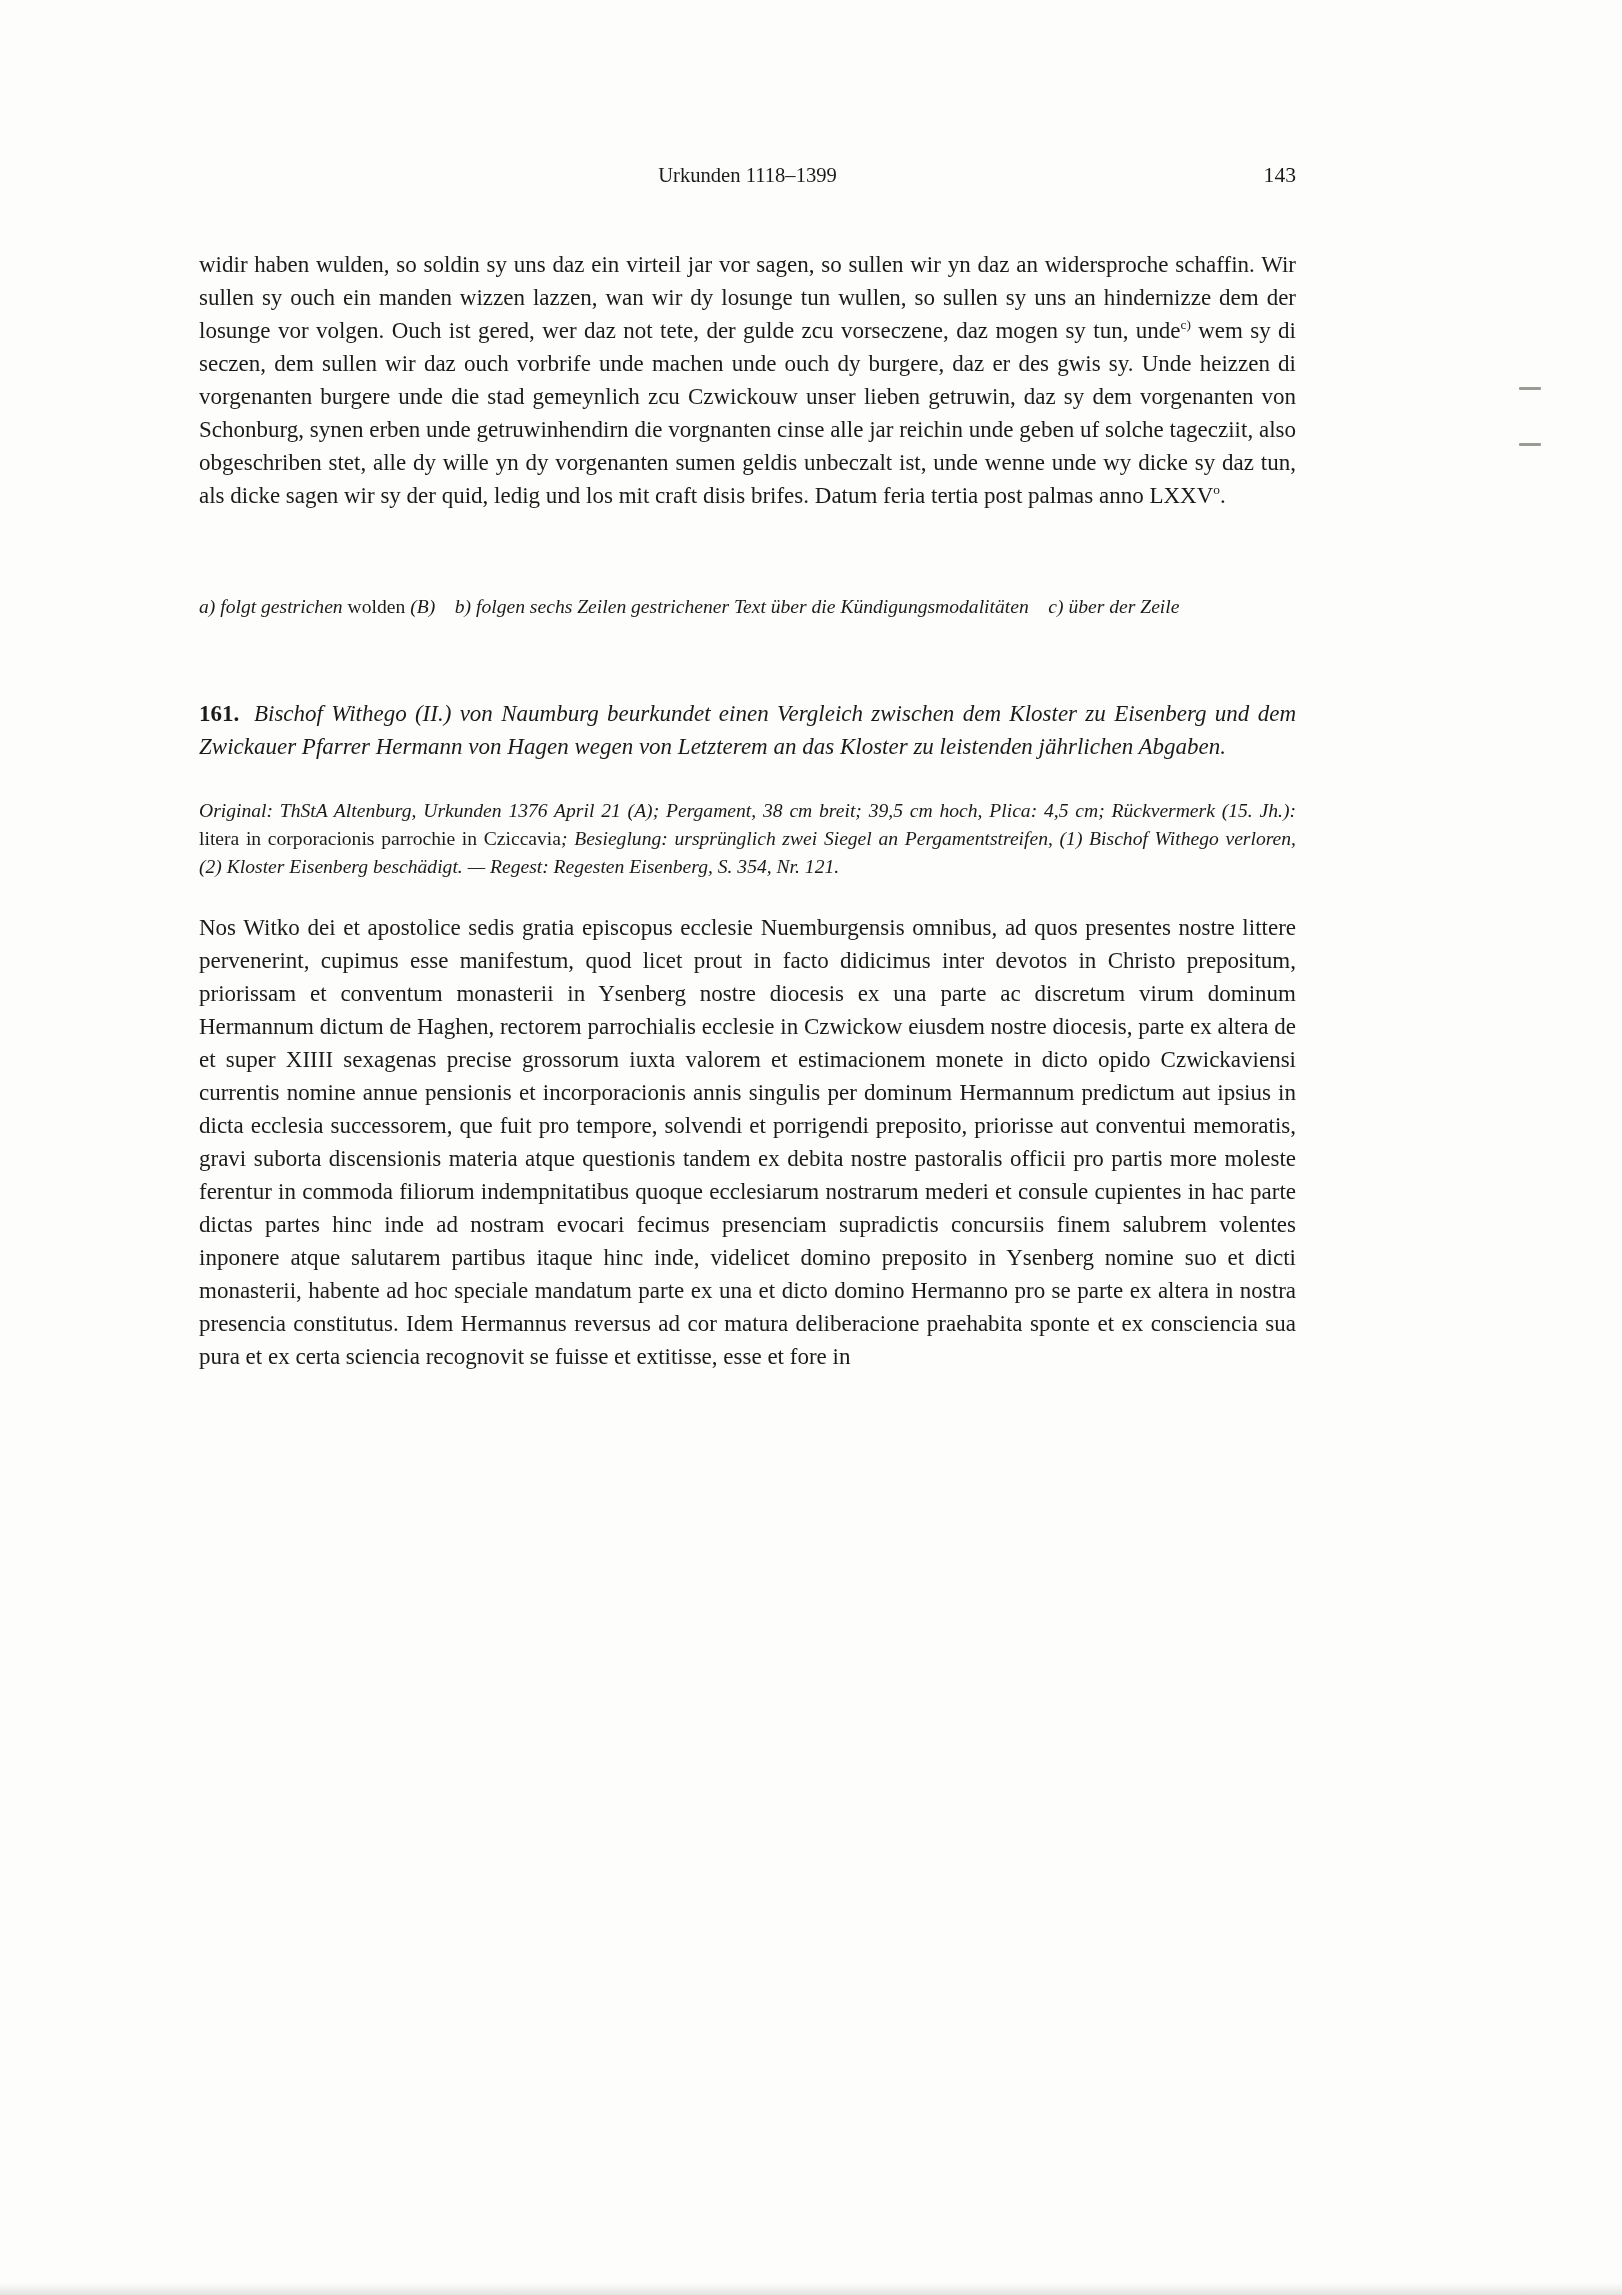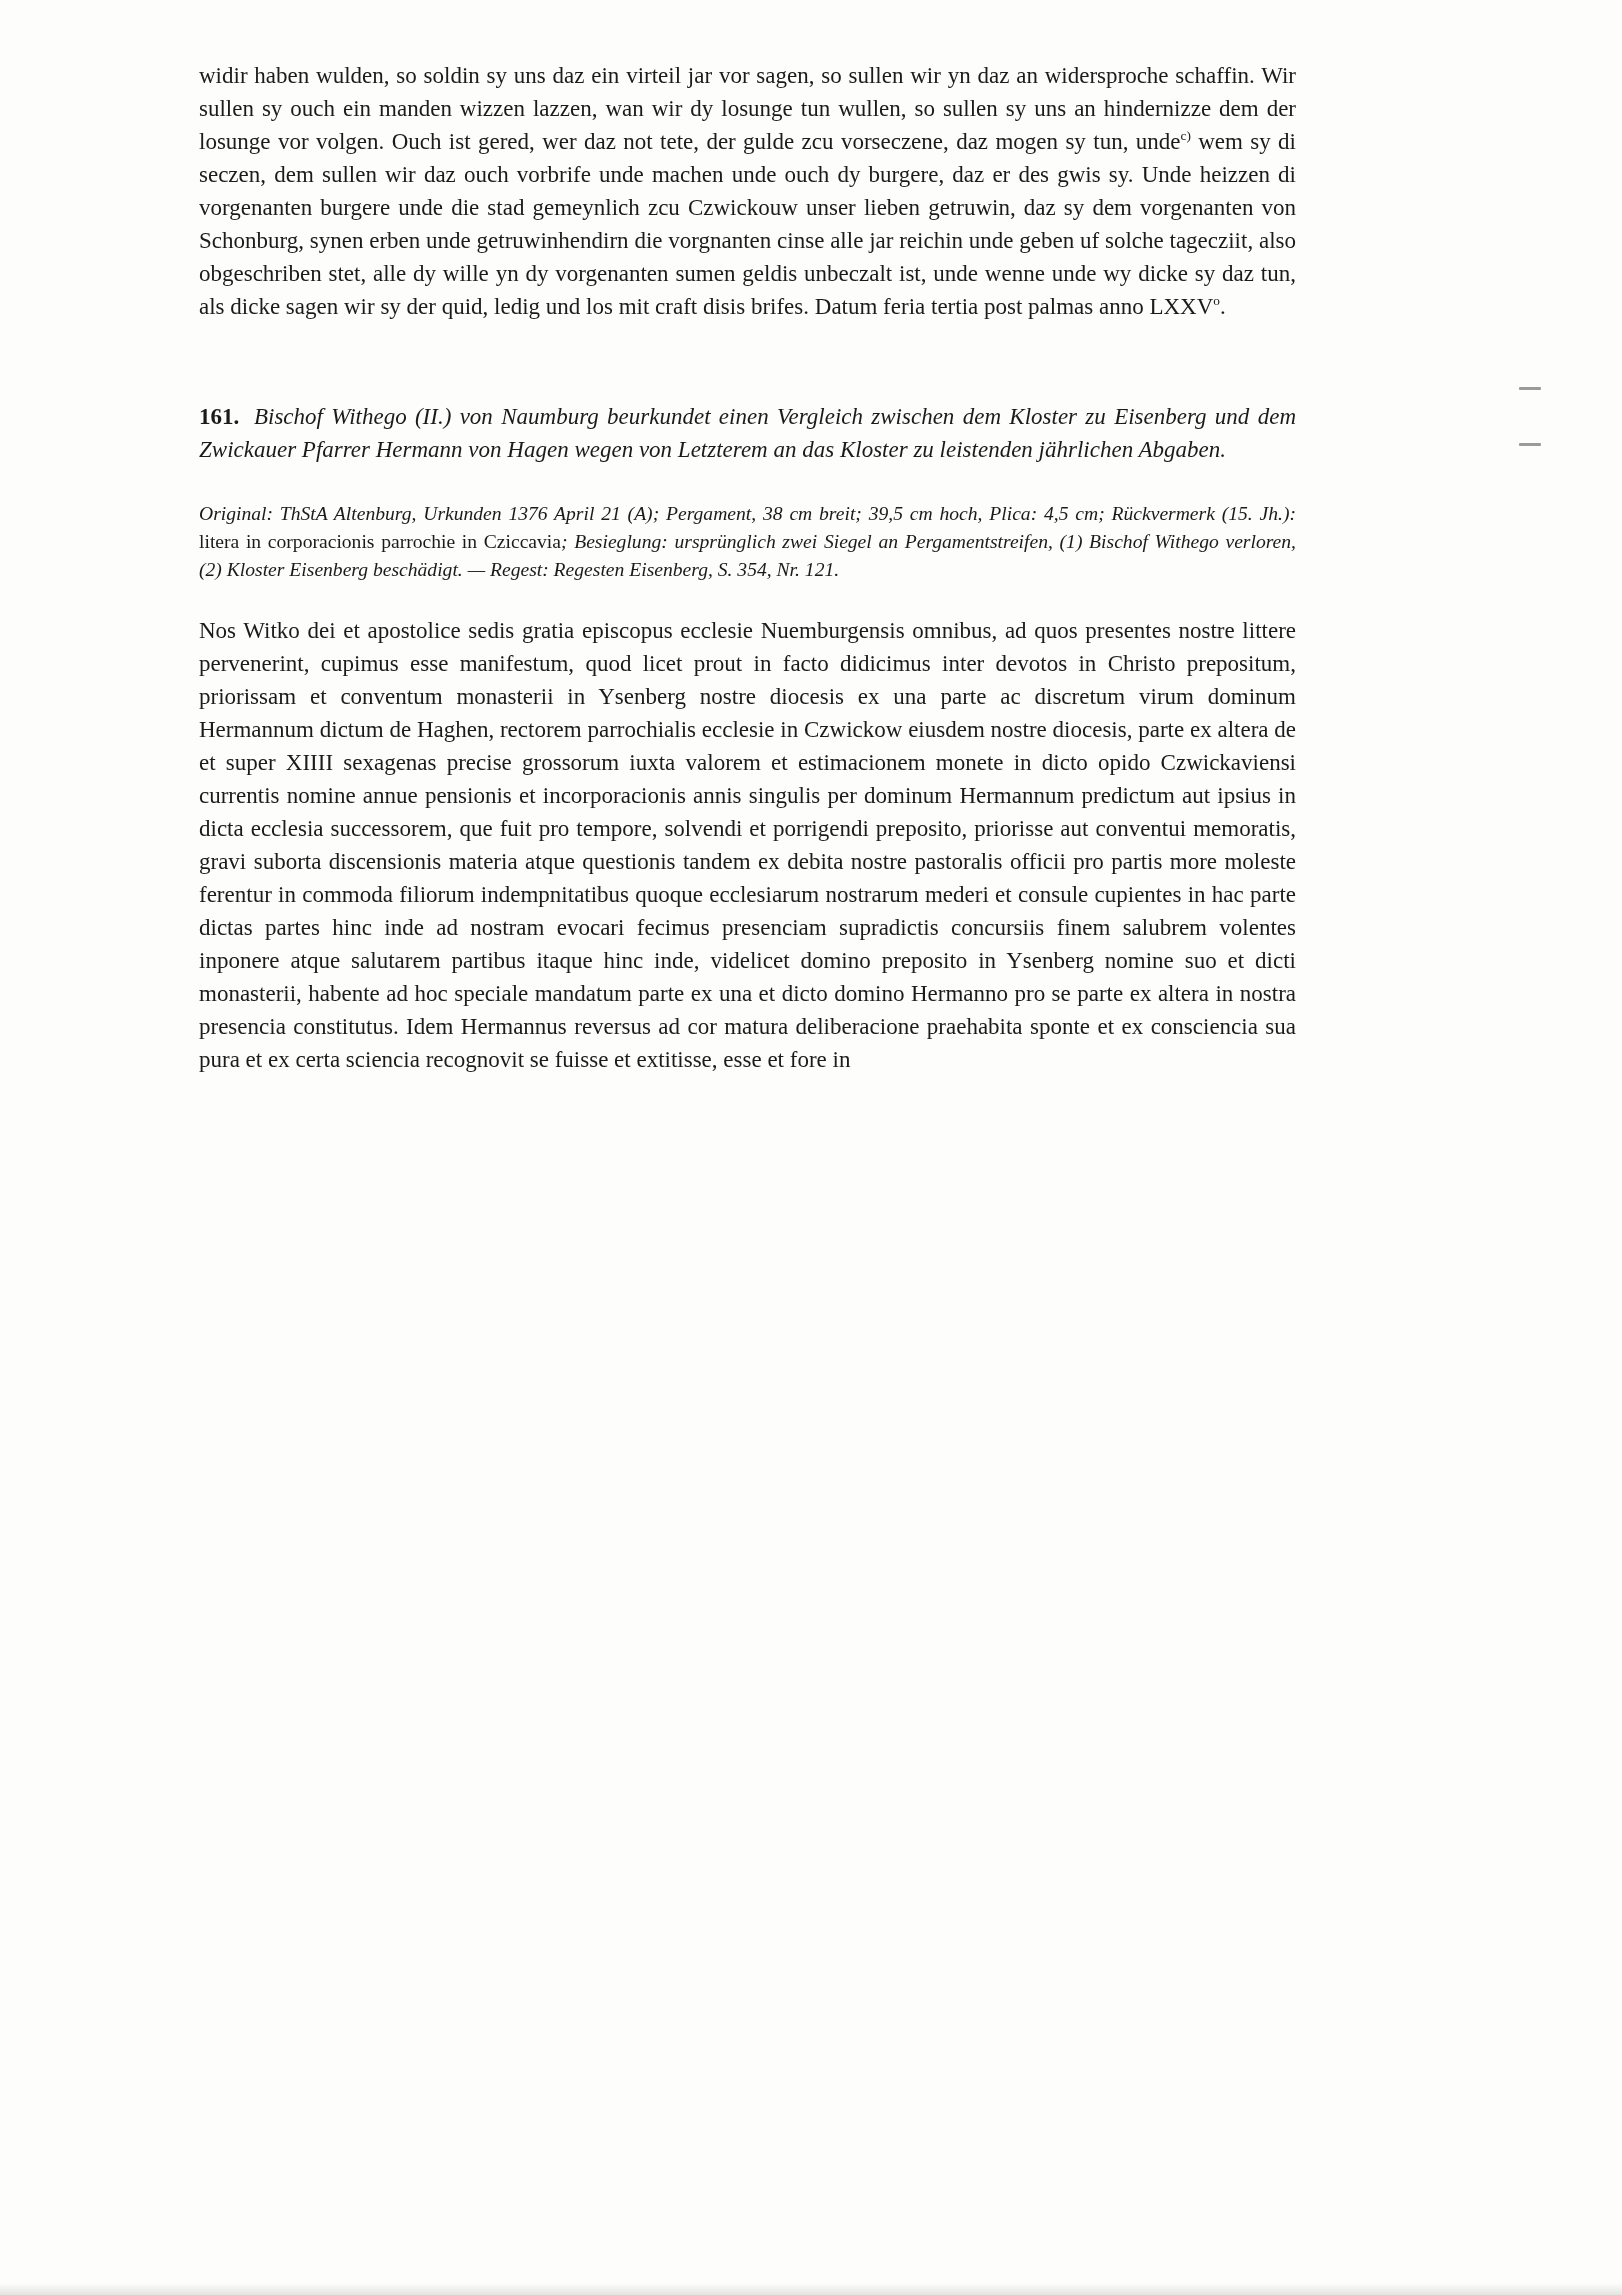--- a/index.html
+++ b/index.html
@@ -113,25 +113,32 @@
     background: linear-gradient(to bottom, rgba(0,0,0,0), rgba(0,0,0,0.10));
   }
 </style>
 </head>
 <body>
 
 <div class="page">
 
   <div class="content">
 
+    <header class="running-head">
+      <span class="running-title">Urkunden 1118–1399</span>
+      <span class="page-number">143</span>
+    </header>
 
     <section>
       <p class="body-text continuation-para">widir haben wulden, so soldin sy uns daz ein virteil jar vor sagen, so sullen wir yn daz an widersproche schaffin. Wir sullen sy ouch ein manden wizzen lazzen, wan wir dy losunge tun wullen, so sullen sy uns an hindernizze dem der losunge vor volgen. Ouch ist gered, wer daz not tete, der gulde zcu vorseczene, daz mogen sy tun, unde<sup>c)</sup> wem sy di seczen, dem sullen wir daz ouch vorbrife unde machen unde ouch dy burgere, daz er des gwis sy. Unde heizzen di vorgenanten burgere unde die stad gemeynlich zcu Czwickouw unser lieben getruwin, daz sy dem vorgenanten von Schonburg, synen erben unde getruwinhendirn die vorgnanten cinse alle jar reichin unde geben uf solche tagecziit, also obgeschriben stet, alle dy wille yn dy vorgenanten sumen geldis unbeczalt ist, unde wenne unde wy dicke sy daz tun, als dicke sagen wir sy der quid, ledig und los mit craft disis brifes. Datum feria tertia post palmas anno LXXV<sup>o</sup>.</p>
     </section>
 
+    <section>
+      <p class="apparatus-para"><span class="seg-i">a) folgt gestrichen </span><span class="seg-r">wolden </span><span class="seg-i">(B) b) folgen sechs Zeilen gestrichener Text über die Kündigungsmodalitäten c) über der Zeile</span></p>
+    </section>
 
     <section>
       <p class="charter-heading">
         <span class="charter-number">161.</span><span class="charter-title">Bischof Withego (II.) von Naumburg beurkundet einen Vergleich zwischen dem Kloster zu Eisenberg und dem Zwickauer Pfarrer Hermann von Hagen wegen von Letzterem an das Kloster zu leistenden jährlichen Abgaben.</span>
       </p>
 
 
       <p class="provenance-para"><span class="seg-i">Original: ThStA Altenburg, Urkunden 1376 April 21 (A); Pergament, 38 cm breit; 39,5 cm hoch, Plica: 4,5 cm; Rückvermerk (15. Jh.): </span><span class="seg-r">litera in corporacionis parrochie in Cziccavia</span><span class="seg-i">; Besieglung: ursprünglich zwei Siegel an Pergamentstreifen, (1) Bischof Withego verloren, (2) Kloster Eisenberg beschädigt. — Regest: Regesten Eisenberg, S. 354, Nr. 121.</span></p>
 
       <p class="body-text charter-body">Nos Witko dei et apostolice sedis gratia episcopus ecclesie Nuemburgensis omnibus, ad quos presentes nostre littere pervenerint, cupimus esse manifestum, quod licet prout in facto didicimus inter devotos in Christo prepositum, priorissam et conventum monasterii in Ysenberg nostre diocesis ex una parte ac discretum virum dominum Hermannum dictum de Haghen, rectorem parrochialis ecclesie in Czwickow eiusdem nostre diocesis, parte ex altera de et super XIIII sexagenas precise grossorum iuxta valorem et estimacionem monete in dicto opido Czwickaviensi currentis nomine annue pensionis et incorporacionis annis singulis per dominum Hermannum predictum aut ipsius in dicta ecclesia successorem, que fuit pro tempore, solvendi et porrigendi preposito, priorisse aut conventui memoratis, gravi suborta discensionis materia atque questionis tandem ex debita nostre pastoralis officii pro partis more moleste ferentur in commoda filiorum indempnitatibus quoque ecclesiarum nostrarum mederi et consule cupientes in hac parte dictas partes hinc inde ad nostram evocari fecimus presenciam supradictis concursiis finem salubrem volentes inponere atque salutarem partibus itaque hinc inde, videlicet domino preposito in Ysenberg nomine suo et dicti monasterii, habente ad hoc speciale mandatum parte ex una et dicto domino Hermanno pro se parte ex altera in nostra presencia constitutus. Idem Hermannus reversus ad cor matura deliberacione praehabita sponte et ex consciencia sua pura et ex certa sciencia recognovit se fuisse et extitisse, esse et fore in</p>

